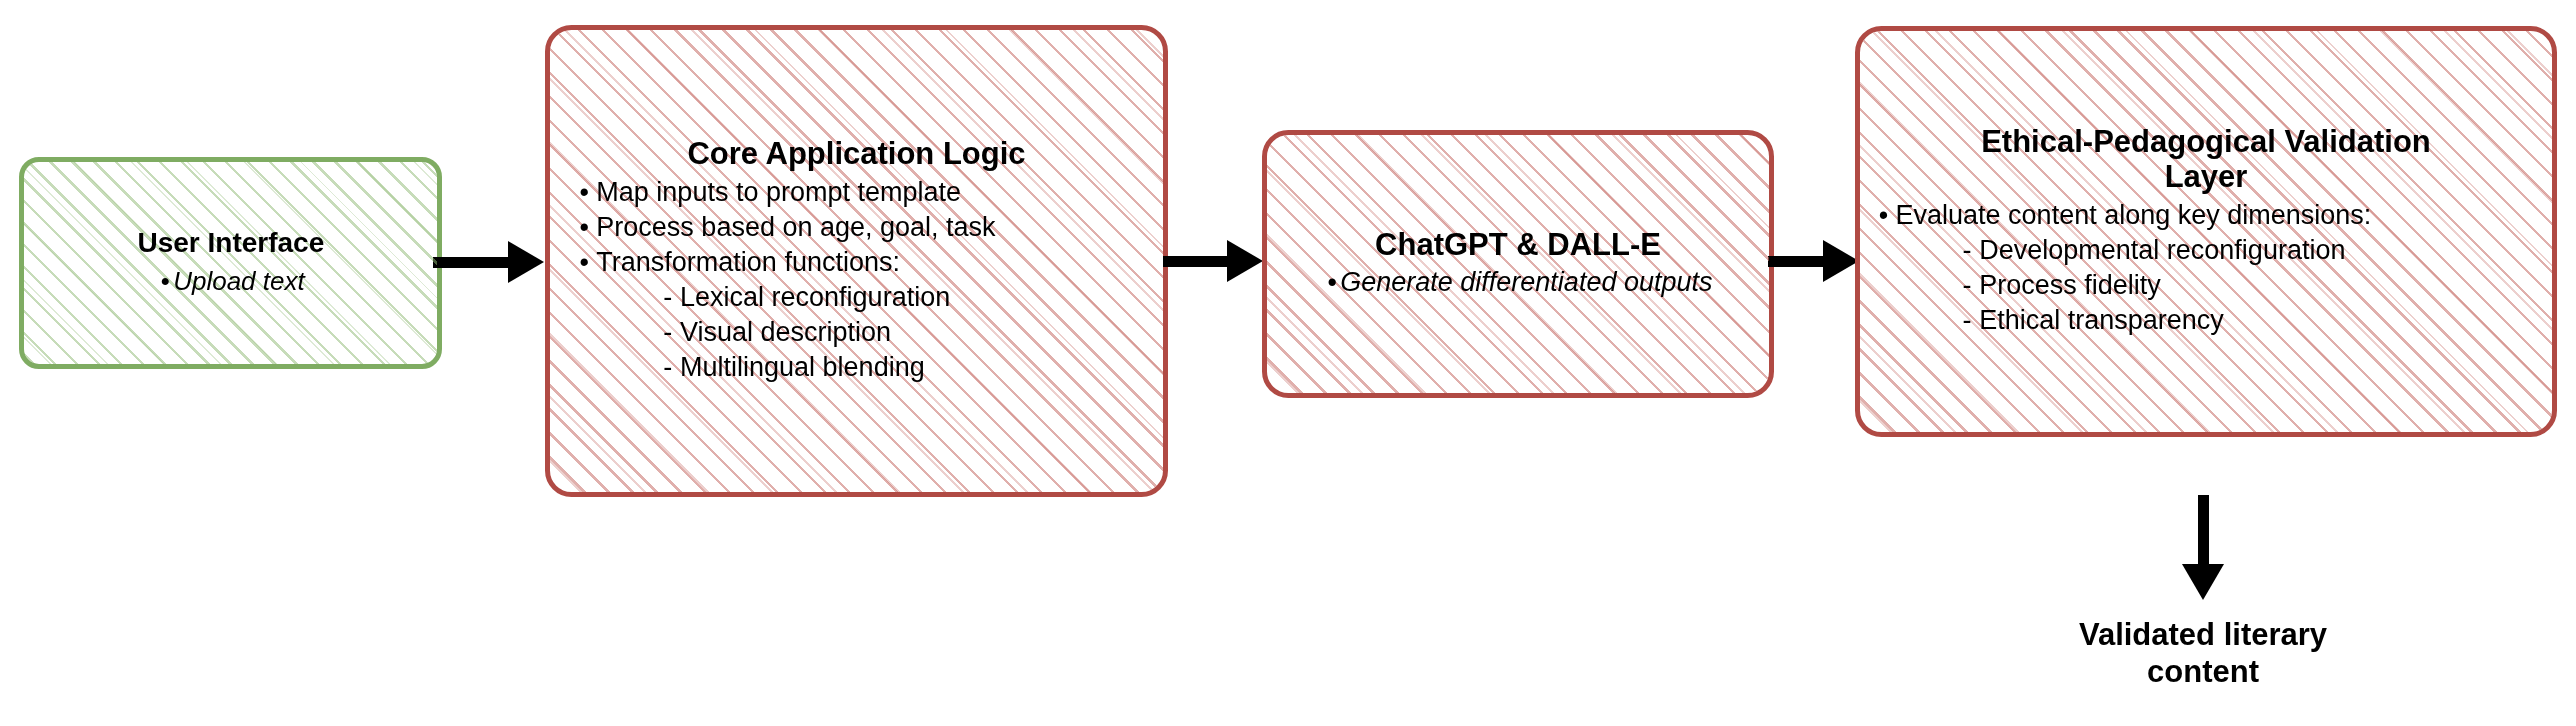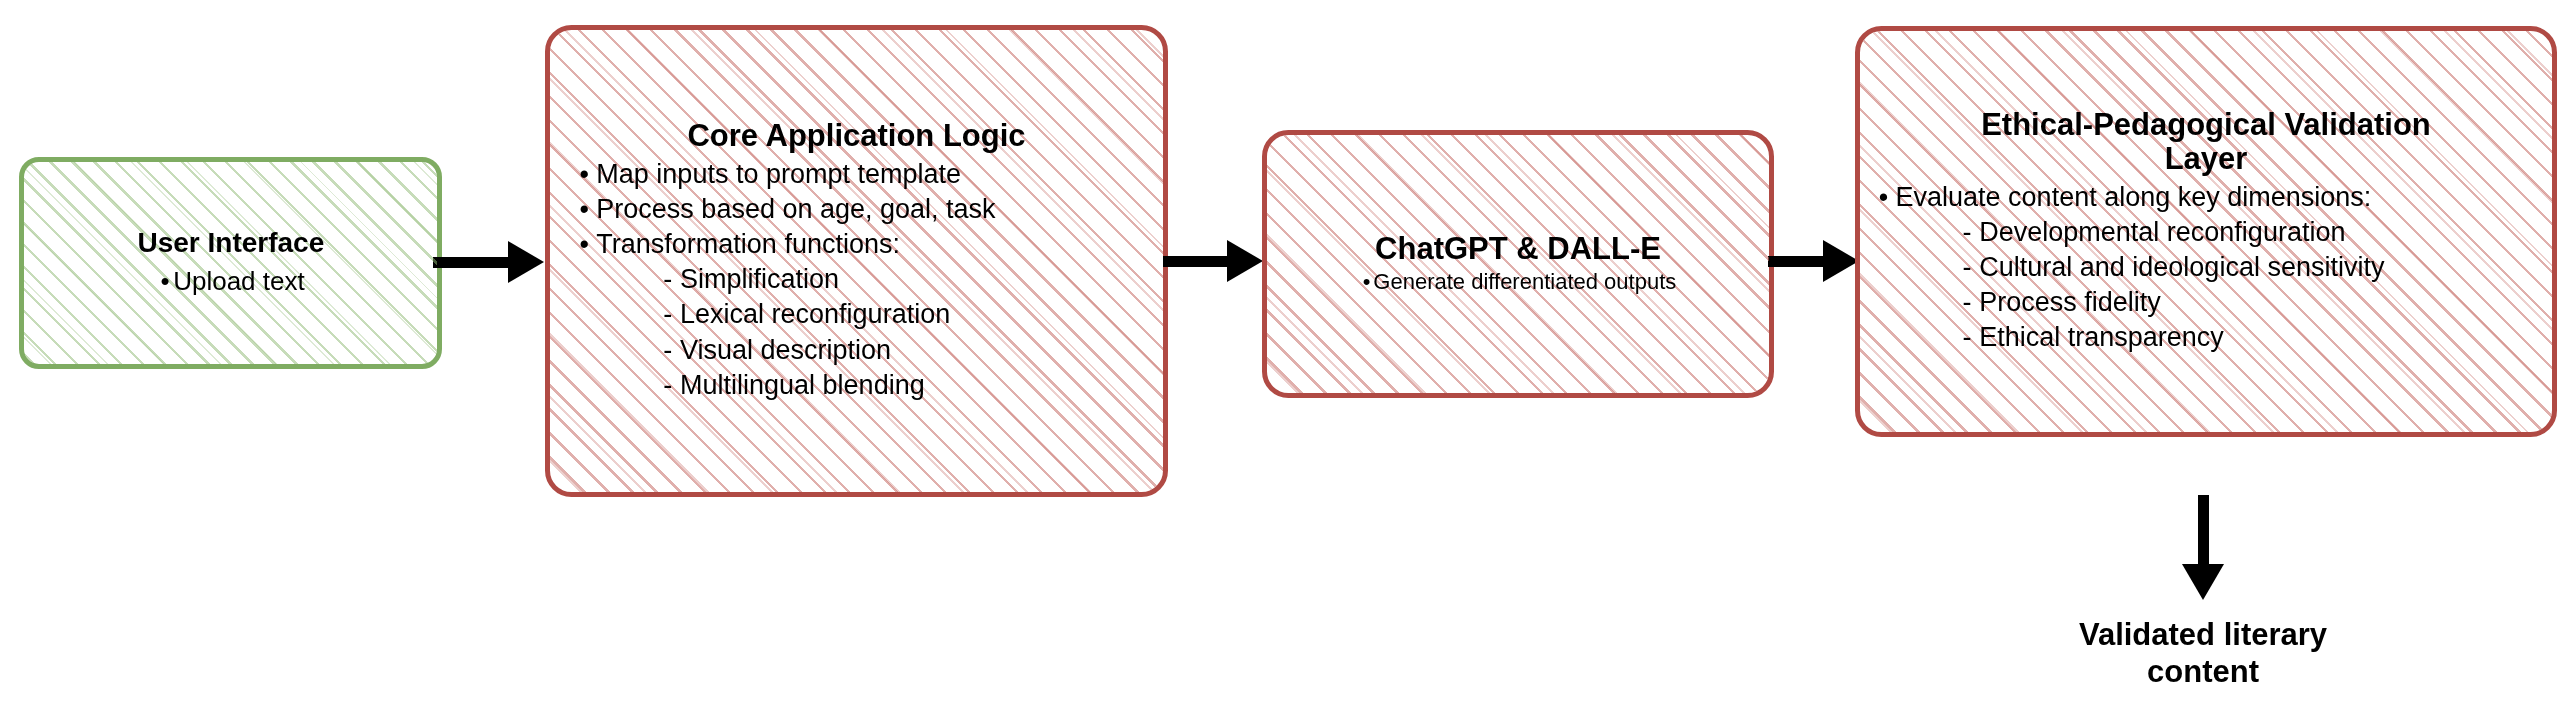--- a/index.html
+++ b/index.html
@@ -114,35 +114,36 @@
   .bullets li.b-dash {
     padding-left: 3.1em;
   }
   .bullets li.b-dash::before {
     content: "-";
     display: inline-block;
     width: 0.62em;
   }
   .bullets.centered li {
     text-align: center;
+    font-style: italic;
   }
 
   
   #node-ui        { left: 19.4px;   top: 157px; width: 423px;  height: 212px; }
   #node-ui .node-title { font-size: 28px; margin-bottom: 7px; }
   #node-ui .bullets li { font-size: 26px; text-align: center; }
 
   #node-core      { left: 545px;  top: 25px;  width: 623px;  height: 472px; }
   #node-core .node-title { font-size: 31px; margin-bottom: 3.1px; }
   #node-core .bullets { padding-left: 18.6px; }
   #node-core .bullets li { font-size: 27px; }
 
   #node-model     { left: 1262px; top: 130px; width: 512px;  height: 268px; }
   #node-model .node-title { font-size: 31px; margin-bottom: 1.6px; }
-  #node-model .bullets li { font-size: 22px; text-align: center; white-space: normal; }
+  #node-model .bullets li { font-size: 27px; text-align: center; white-space: normal; }
   #node-model .bullets li.b-bullet { padding-left: 0; }
 
   #node-ethics    { left: 1855px; top: 26px;  width: 702px;  height: 411px; }
   #node-ethics .node-title { font-size: 31px; margin-bottom: 3.1px; }
   #node-ethics .bullets { padding-left: 7.8px; }
   #node-ethics .bullets li { font-size: 27px; }
 
   
   .arrow-h {
     position: absolute;
@@ -236,21 +237,20 @@
   </div>
 
   <div class="node node-red" id="node-core">
     <div class="hatch"></div>
     <div class="inner">
       <div class="node-title">Core Application Logic</div>
       <ul class="bullets">
         <li class="b-bullet">Map inputs to prompt template</li>
         <li class="b-bullet">Process based on age, goal, task</li>
         <li class="b-bullet">Transformation functions:</li>
-        <li class="b-dash">Simplification</li>
         <li class="b-dash">Lexical reconfiguration</li>
         <li class="b-dash">Visual description</li>
         <li class="b-dash">Multilingual blending</li>
       </ul>
     </div>
   </div>
 
   <div class="arrow-h" id="arrow-2">
     <div class="shaft"></div>
     <div class="head"></div>
@@ -272,21 +272,20 @@
   </div>
 
   <div class="node node-red" id="node-ethics">
     <div class="hatch"></div>
     <div class="inner">
       <div class="node-title">Ethical-Pedagogical Validation
 Layer</div>
       <ul class="bullets">
         <li class="b-bullet">Evaluate content along key dimensions:</li>
         <li class="b-dash">Developmental reconfiguration</li>
-        <li class="b-dash">Cultural and ideological sensitivity</li>
         <li class="b-dash">Process fidelity</li>
         <li class="b-dash">Ethical transparency</li>
       </ul>
     </div>
   </div>
 
   <div class="arrow-v" id="arrow-4">
     <div class="shaft"></div>
     <div class="head"></div>
   </div>

